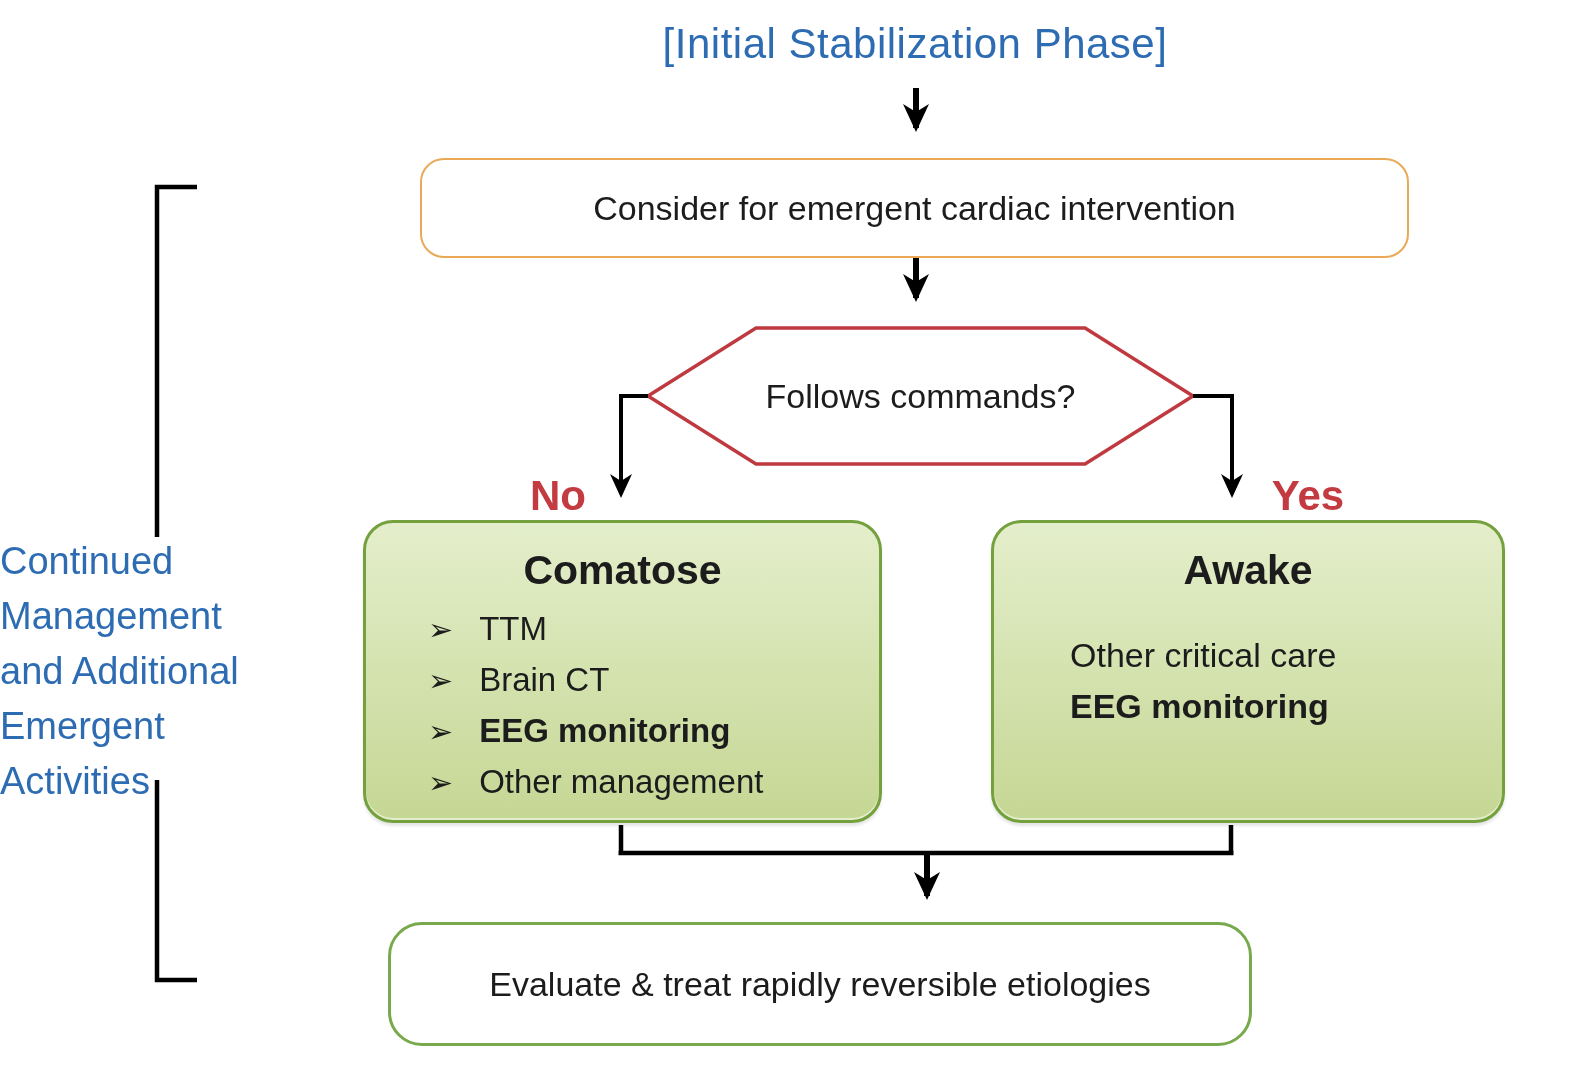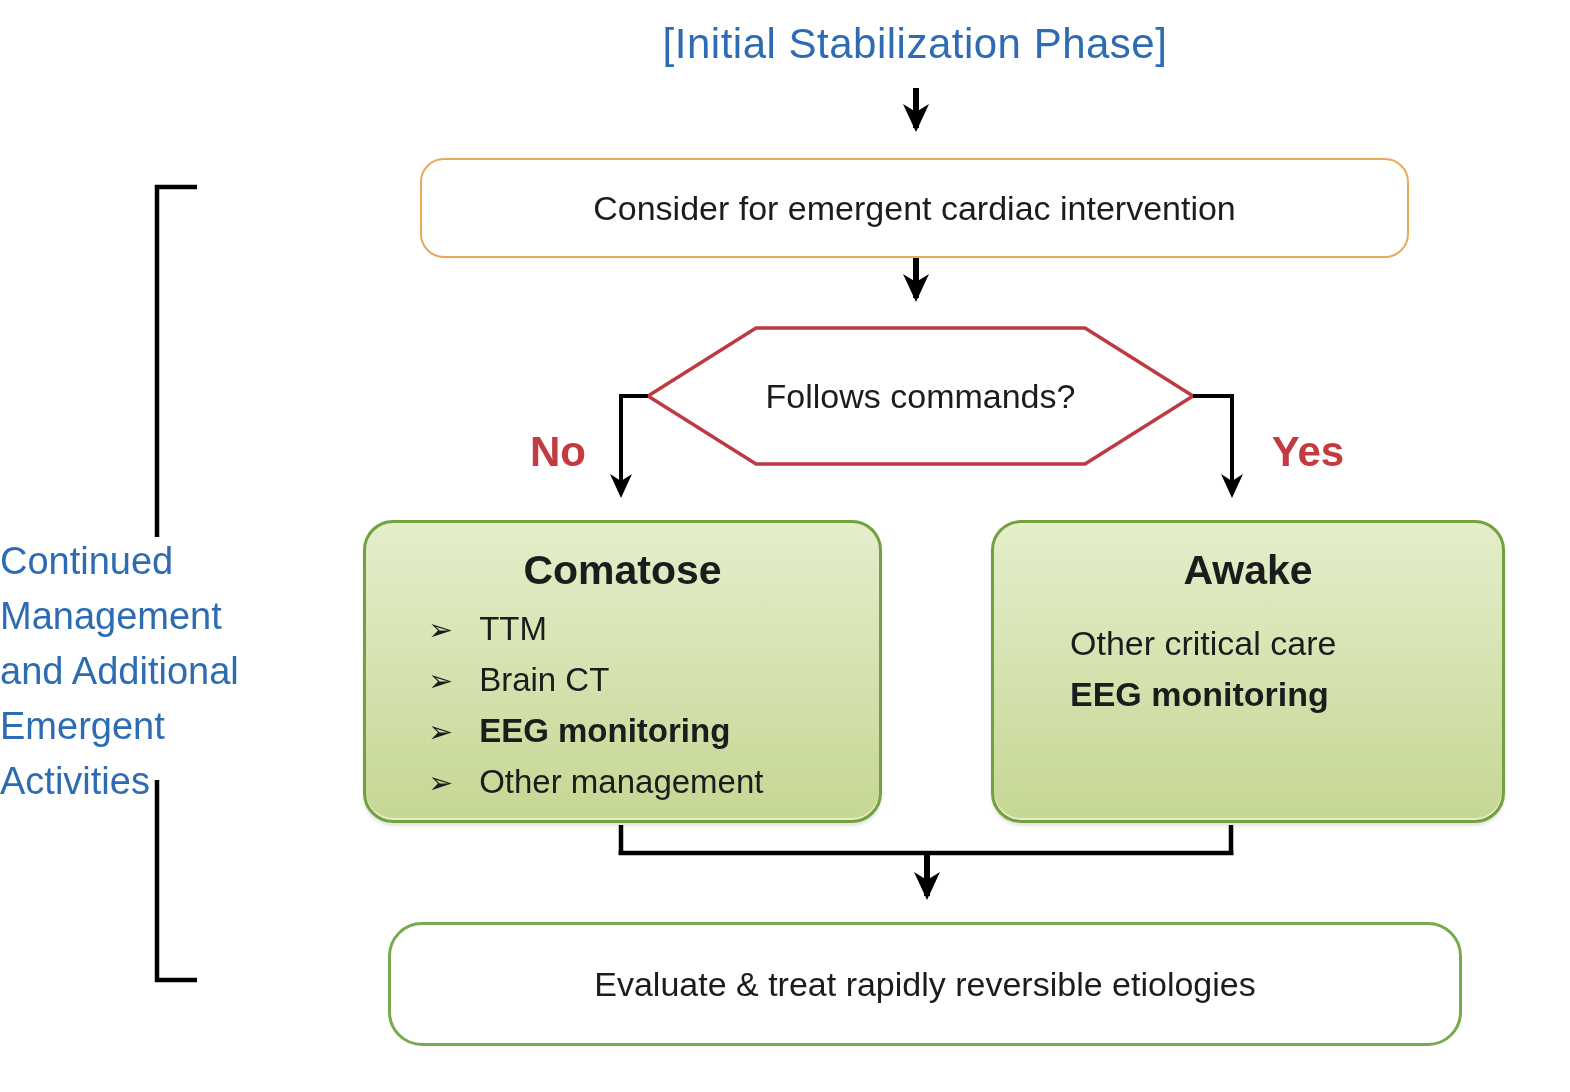--- a/index.html
+++ b/index.html
@@ -28,40 +28,40 @@
   }
   .consider-box{
     left:420px;top:158px;width:985px;height:96px;border:2.5px solid var(--orange);
     border-radius:24px;background:#fff;display:flex;align-items:center;justify-content:center;
     font-size:34px;
   }
   .hex-label{
     left:648px;top:360px;width:545px;height:72px;display:flex;align-items:center;justify-content:center;
     font-size:34px;
   }
-  .branch-label{font-size:42px;font-weight:bold;color:var(--red-label);width:120px;text-align:center;}
+  .branch-label{font-size:42px;font-weight:bold;color:var(--red-label);width:120px;text-align:center;margin-top:44px;}
   .no-label{left:498px;top:428px;}
   .yes-label{left:1248px;top:428px;}
   .green-box{
     border:3px solid var(--green-border);border-radius:30px;
     background:linear-gradient(180deg,var(--green-fill-top) 0%,var(--green-fill-bottom) 100%);
     box-shadow:inset 0 -2px 0 rgba(255,255,255,.55), 0 3px 3px rgba(0,0,0,.10);
     box-sizing:border-box;
   }
   .comatose{left:363px;top:520px;width:519px;height:303px;}
   .awake{left:991px;top:520px;width:514px;height:303px;}
   .box-title{text-align:center;margin-top:24px;font-size:41px;font-weight:bold;}
   .item-list{list-style:none;margin:10px 0 0 0;padding:0 0 0 62px;}
   .item-list li{font-size:33px;line-height:50px;display:flex;align-items:baseline;}
   .item-list li .bullet{font-size:30px;margin-right:26px;flex:0 0 auto;}
   .item-list li.bold span.item-text{font-weight:bold;}
-  .awake-body{margin:24px 0 0 76px;font-size:34px;line-height:51px;}
+  .awake-body{margin:36px 0 0 76px;font-size:34px;line-height:51px;}
   .awake-body .bold-line{font-weight:bold;}
   .bottom-box{
-    left:388px;top:922px;width:1074px;height:124px;border:3px solid var(--bottom-border);
+    left:388px;top:922px;width:864px;height:124px;border:3px solid var(--bottom-border);
     border-radius:34px;background:#fff;display:flex;flex-direction:column;
     align-items:center;justify-content:center;font-size:34px;line-height:50px;box-sizing:border-box;
   }
   .side-label{
     left:0px;top:534px;width:320px;text-align:left;color:var(--blue);
     font-size:38px;line-height:55px;font-weight:500;
   }
 </style>
 </head>
 <body>

